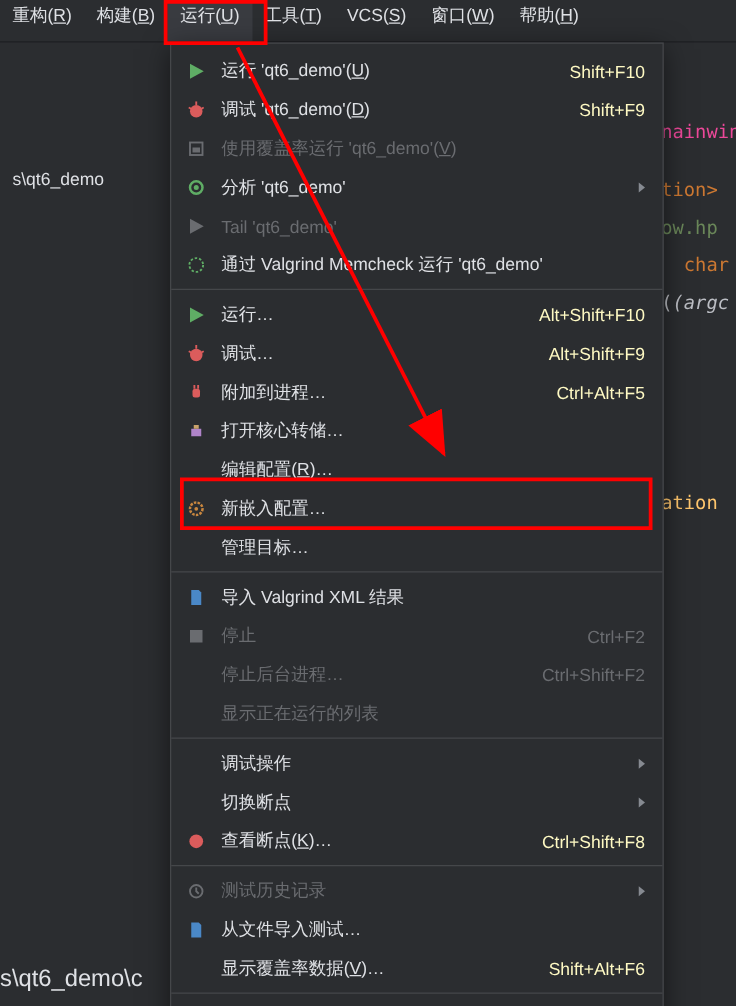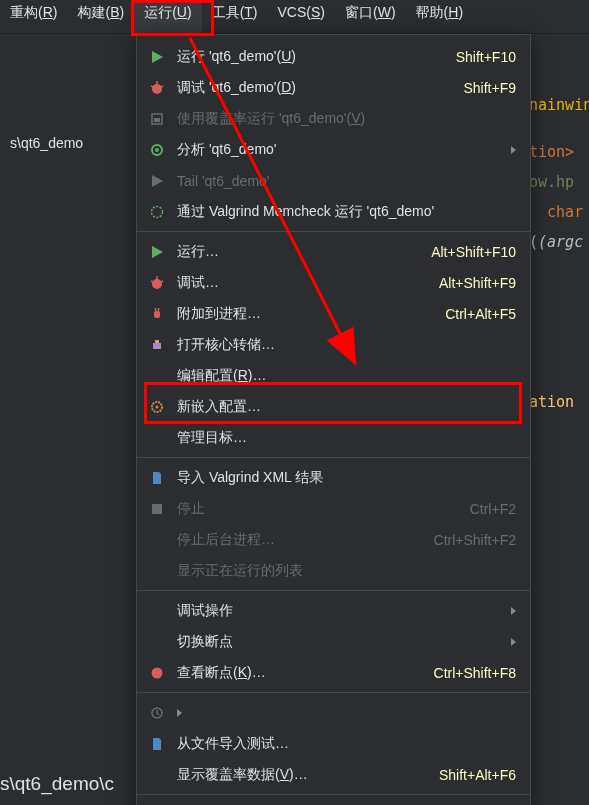--- a/index.html
+++ b/index.html
@@ -145,21 +145,21 @@
   <div class="menubar-item"><span>窗口</span>(<span class="mnemonic">W</span>)</div>
   <div class="menubar-item"><span>帮助</span>(<span class="mnemonic">H</span>)</div>
 </div>
 
 <div class="highlight-box-menu"></div>
 
 <div class="sidebar-text">s\qt6_demo</div>
 <div class="bottom-path">s\qt6_demo\c</div>
 
 <div class="code-bg">
-  <div class="code-line" style="color:#eab308">nainwin</div>
+  <div class="code-line" style="color:#ec4899">nainwin</div>
   <div class="code-line" style="margin-top:17px"><span class="kw-orange">tion&gt;</span></div>
   <div class="code-line"><span class="kw-green">ow.hp</span></div>
   <div class="code-line"><span class="kw-orange">  char</span></div>
   <div class="code-line"><span class="kw-par">(</span><span style="font-style:italic">(argc</span></div>
   <div class="code-line" style="margin-top:130px"><span class="kw-yellow">ation</span></div>
 </div>
 
 <div class="dropdown" id="dropdown">
     <div class="menu-item">
       <span class="icon">
@@ -324,20 +324,21 @@
       <span class="shortcut">Ctrl+Shift+F8</span>
     </div>
     <div class="menu-sep"></div>
     <div class="menu-item disabled">
       <span class="icon">
         <svg width="14" height="14">
           <circle cx="7" cy="7" r="5" fill="none" stroke="#6a6c70" stroke-width="1.5"></circle>
           <path d="M7 4 v3 l2 2" fill="none" stroke="#6a6c70" stroke-width="1.5"></path>
         </svg>
       </span>
+      <span class="label">测试历史记录</span>
       <span class="submenu-arrow"></span>
     </div>
     <div class="menu-item">
       <span class="icon">
         <svg width="14" height="14">
           <path d="M3 1 h6 l2 2 v10 h-8 z" fill="#4a88c7"></path>
         </svg>
       </span>
       <span class="label">从文件导入测试…</span>
     </div>

